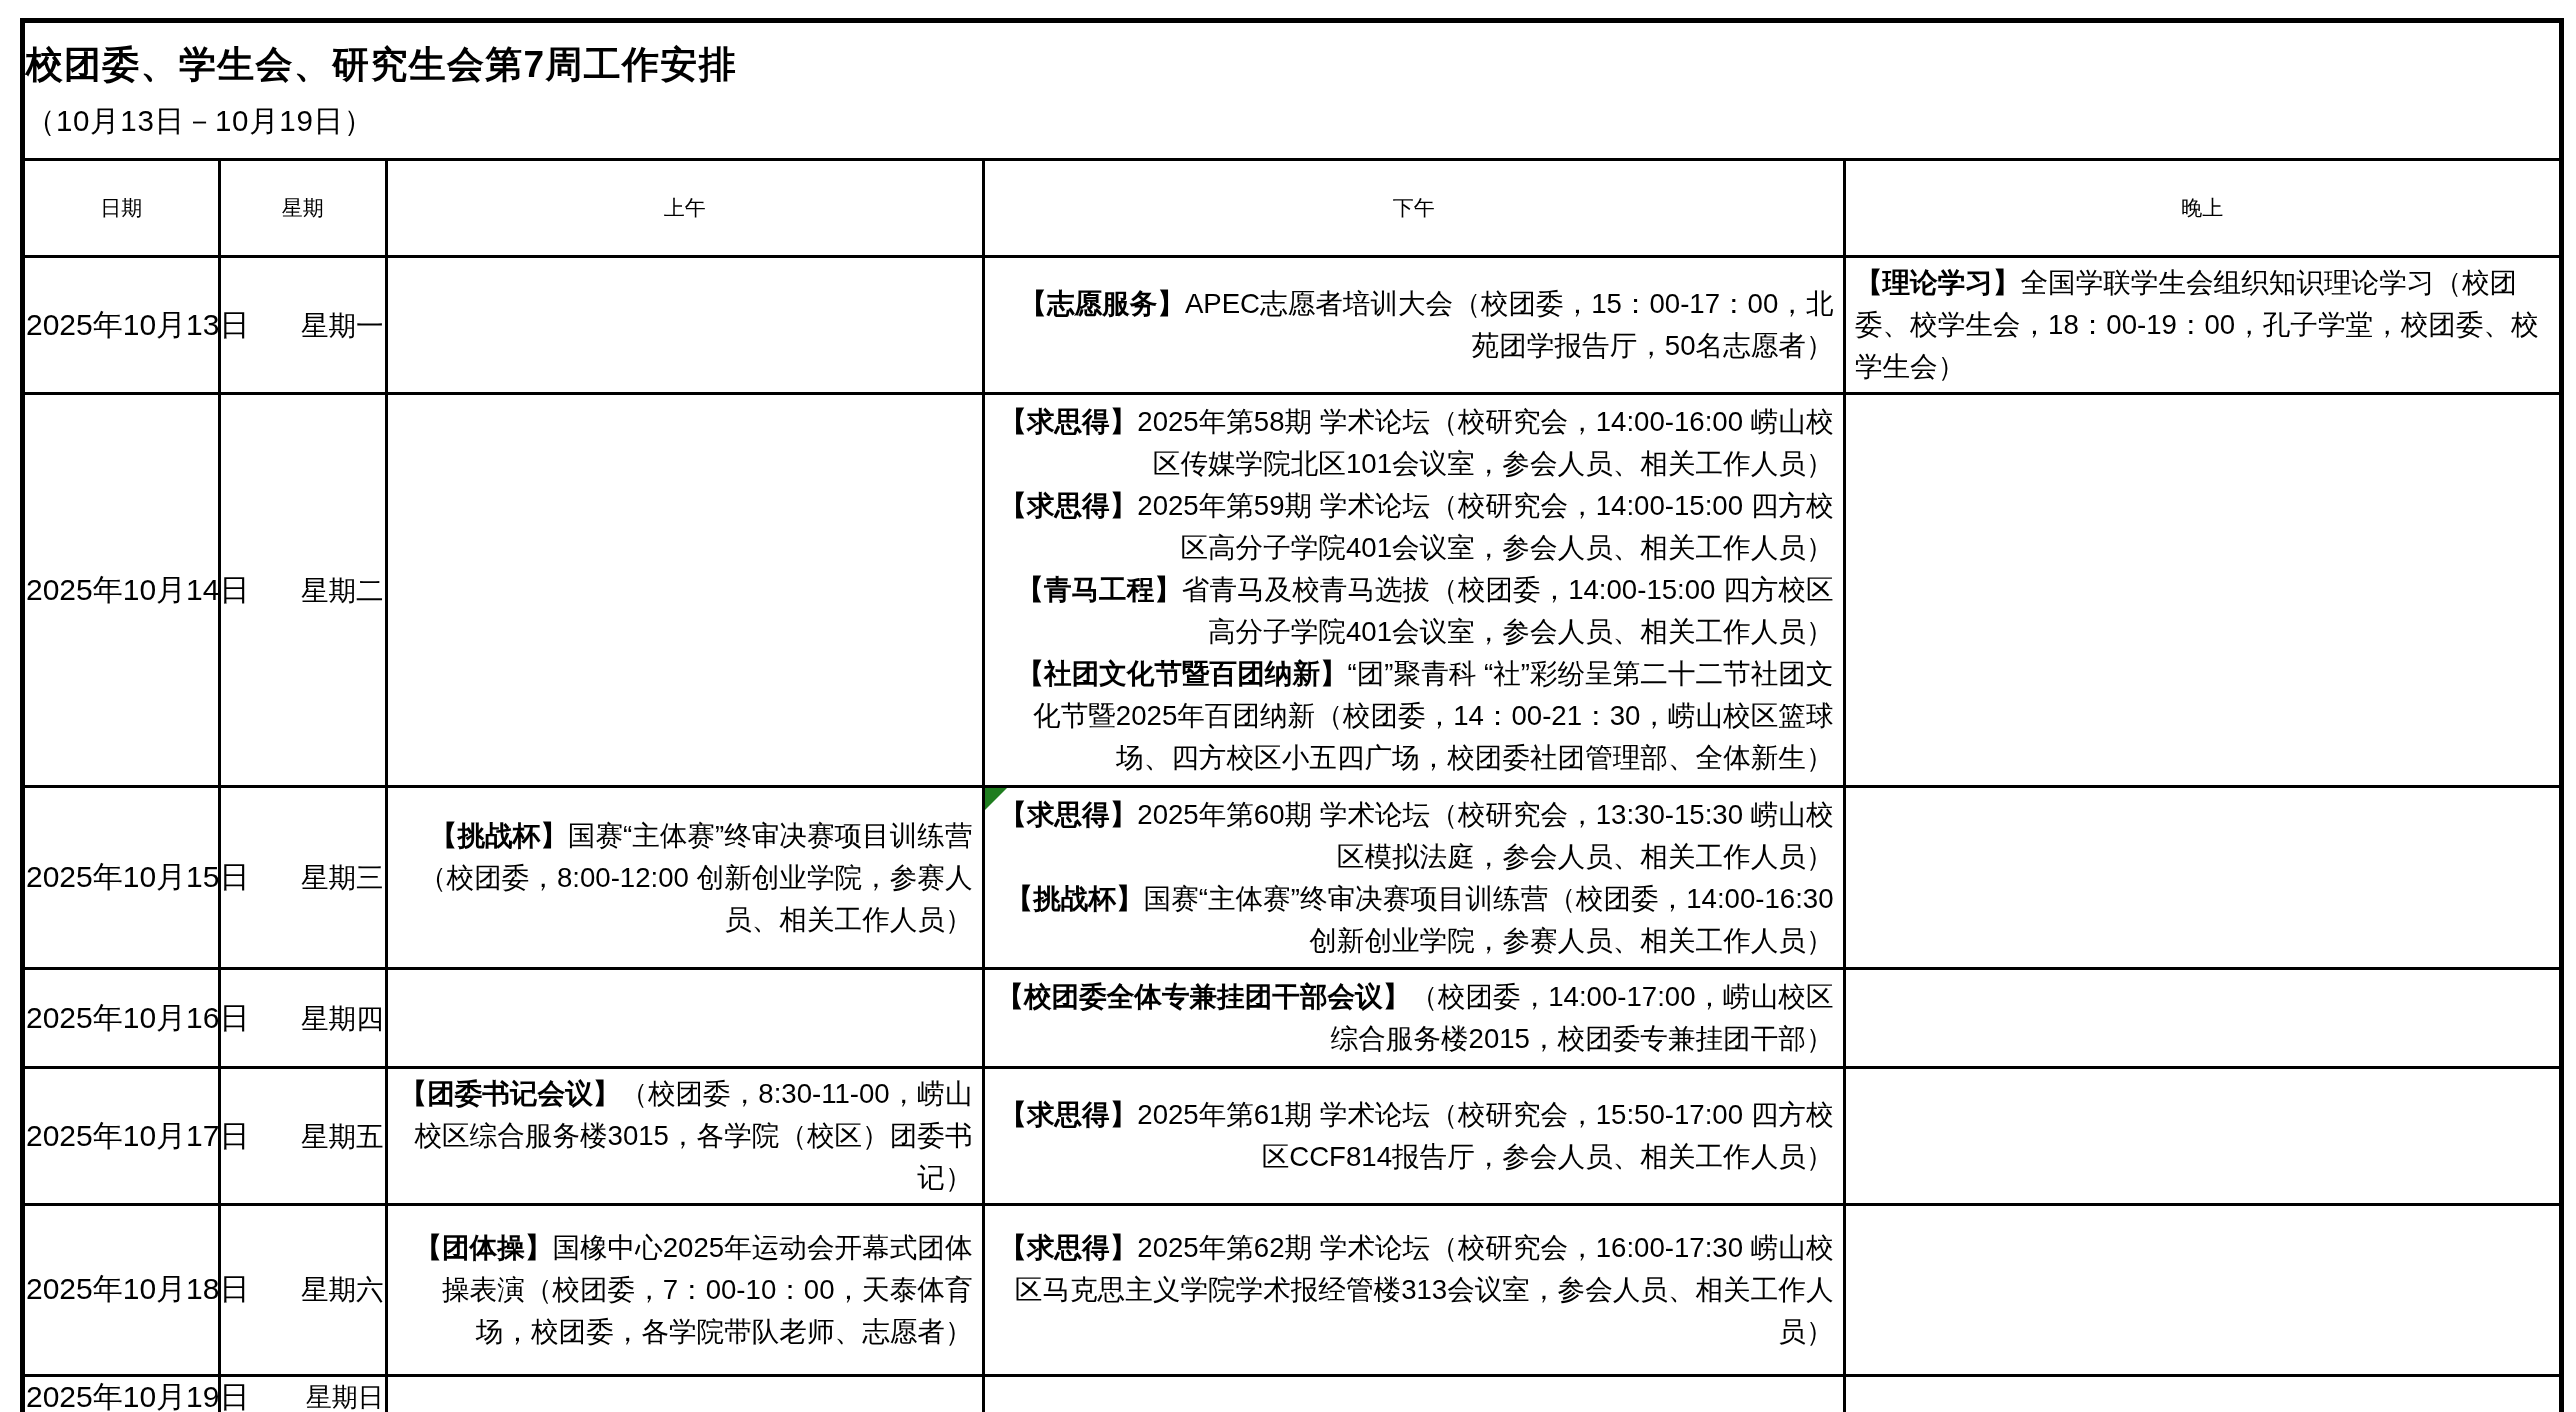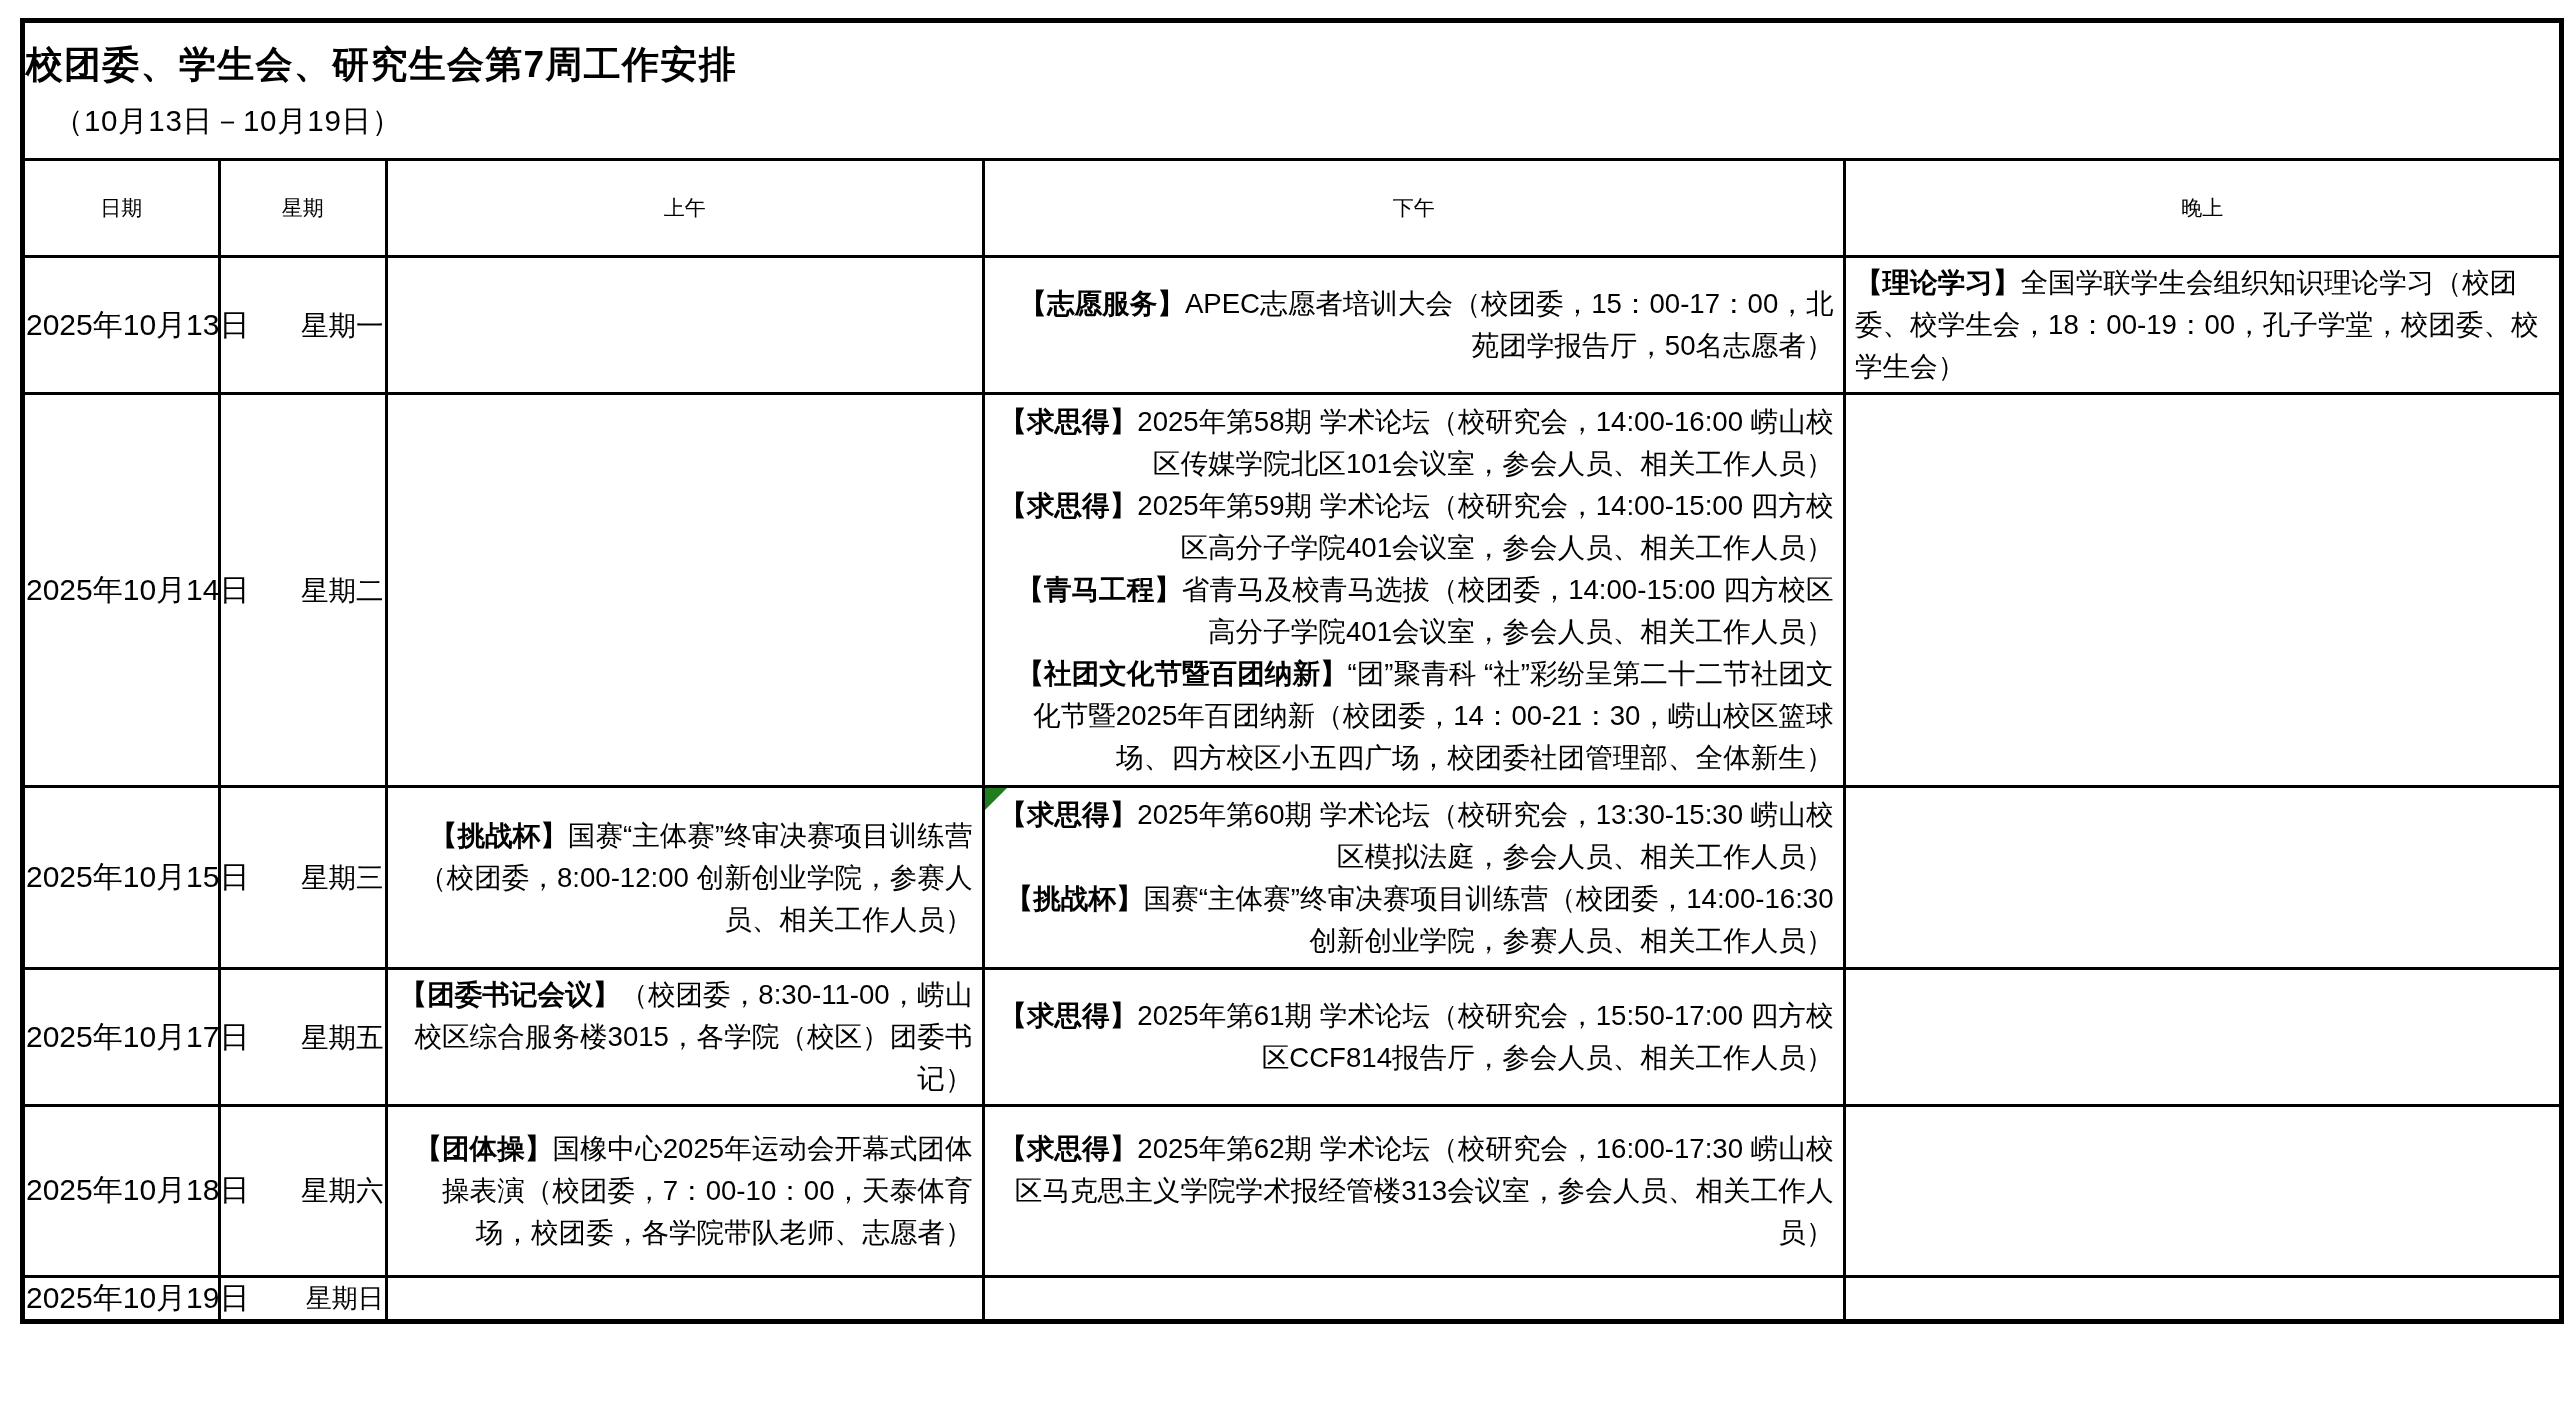--- a/index.html
+++ b/index.html
@@ -22,21 +22,21 @@
   tr.r0 { height:128px; }
   tr.r1 { height:393px; }
   tr.r2 { height:182px; }
   tr.r3 { height:99px; }
   tr.r4 { height:119px; }
   tr.r5 { height:171px; }
   tr.r6 { height:39px;  }
 
   .title-cell { text-align:left; }
   .title    { font-size:37px; font-weight:bold; letter-spacing:1.3px; }
-  .subtitle { font-size:29.5px; margin-top:11.8px; letter-spacing:0.7px;padding-left:28px; }
+  .subtitle { font-size:29.5px; margin-top:11.8px; letter-spacing:0.7px; }
 
   th { font-size:21px; font-weight:normal; text-align:center; }
 
   td.date  { font-size:30px; text-align:center; white-space:nowrap; padding:0 1.3px; }
   td.week  { font-size:27.6px; text-align:right; }
 
   td.content { padding:3.9px 9.2px; position:relative; }
   .items { font-size:27.6px; line-height:42px; }
   .item  { text-align:right; }
   .item.left { text-align:left; }
@@ -120,20 +120,31 @@
     <td class="content">
       <div class="corner-marker" style="border-top-color: rgb(31, 125, 31);"></div>
       <div class="items">
         <div class="item"><span class="tag">【求思得】</span><span>2025年第60期 学术论坛（校研究会，13:30-15:30 崂山校区模拟法庭，参会人员、相关工作人员）</span></div>
         <div class="item"><span class="tag">【挑战杯】</span><span>国赛“主体赛”终审决赛项目训练营（校团委，14:00-16:30 创新创业学院，参赛人员、相关工作人员）</span></div>
       </div>
     </td>
     <td class="content"></td>
   </tr>
 
+  <tr class="r3">
+    <td class="date">2025年10月16日</td>
+    <td class="week">星期四</td>
+    <td class="content"></td>
+    <td class="content">
+      <div class="items">
+        <div class="item"><span class="tag">【校团委全体专兼挂团干部会议】</span><span>（校团委，14:00-17:00，崂山校区综合服务楼2015，校团委专兼挂团干部）</span></div>
+      </div>
+    </td>
+    <td class="content"></td>
+  </tr>
 
   <tr class="r4">
     <td class="date">2025年10月17日</td>
     <td class="week">星期五</td>
     <td class="content">
       <div class="items">
         <div class="item"><span class="tag">【团委书记会议】</span><span>（校团委，8:30-11-00，崂山校区综合服务楼3015，各学院（校区）团委书记）</span></div>
       </div>
     </td>
     <td class="content">

